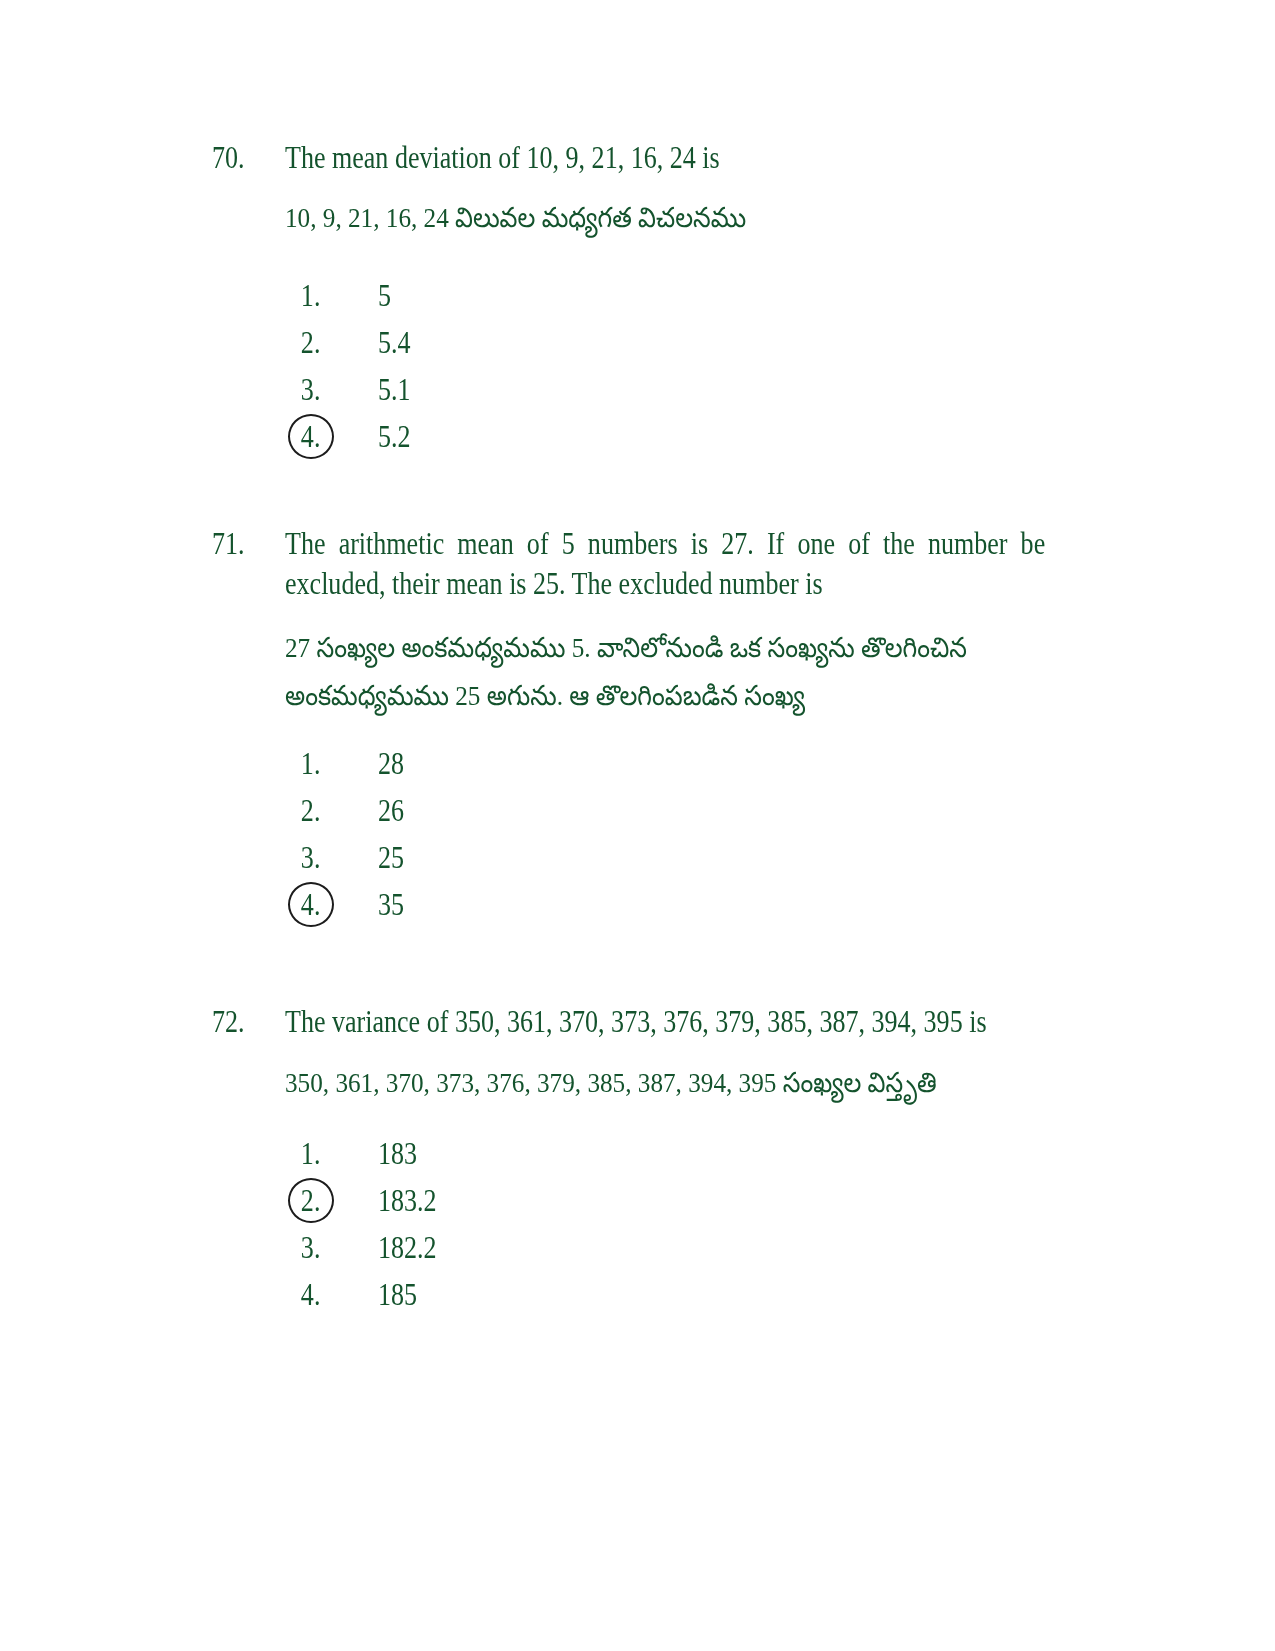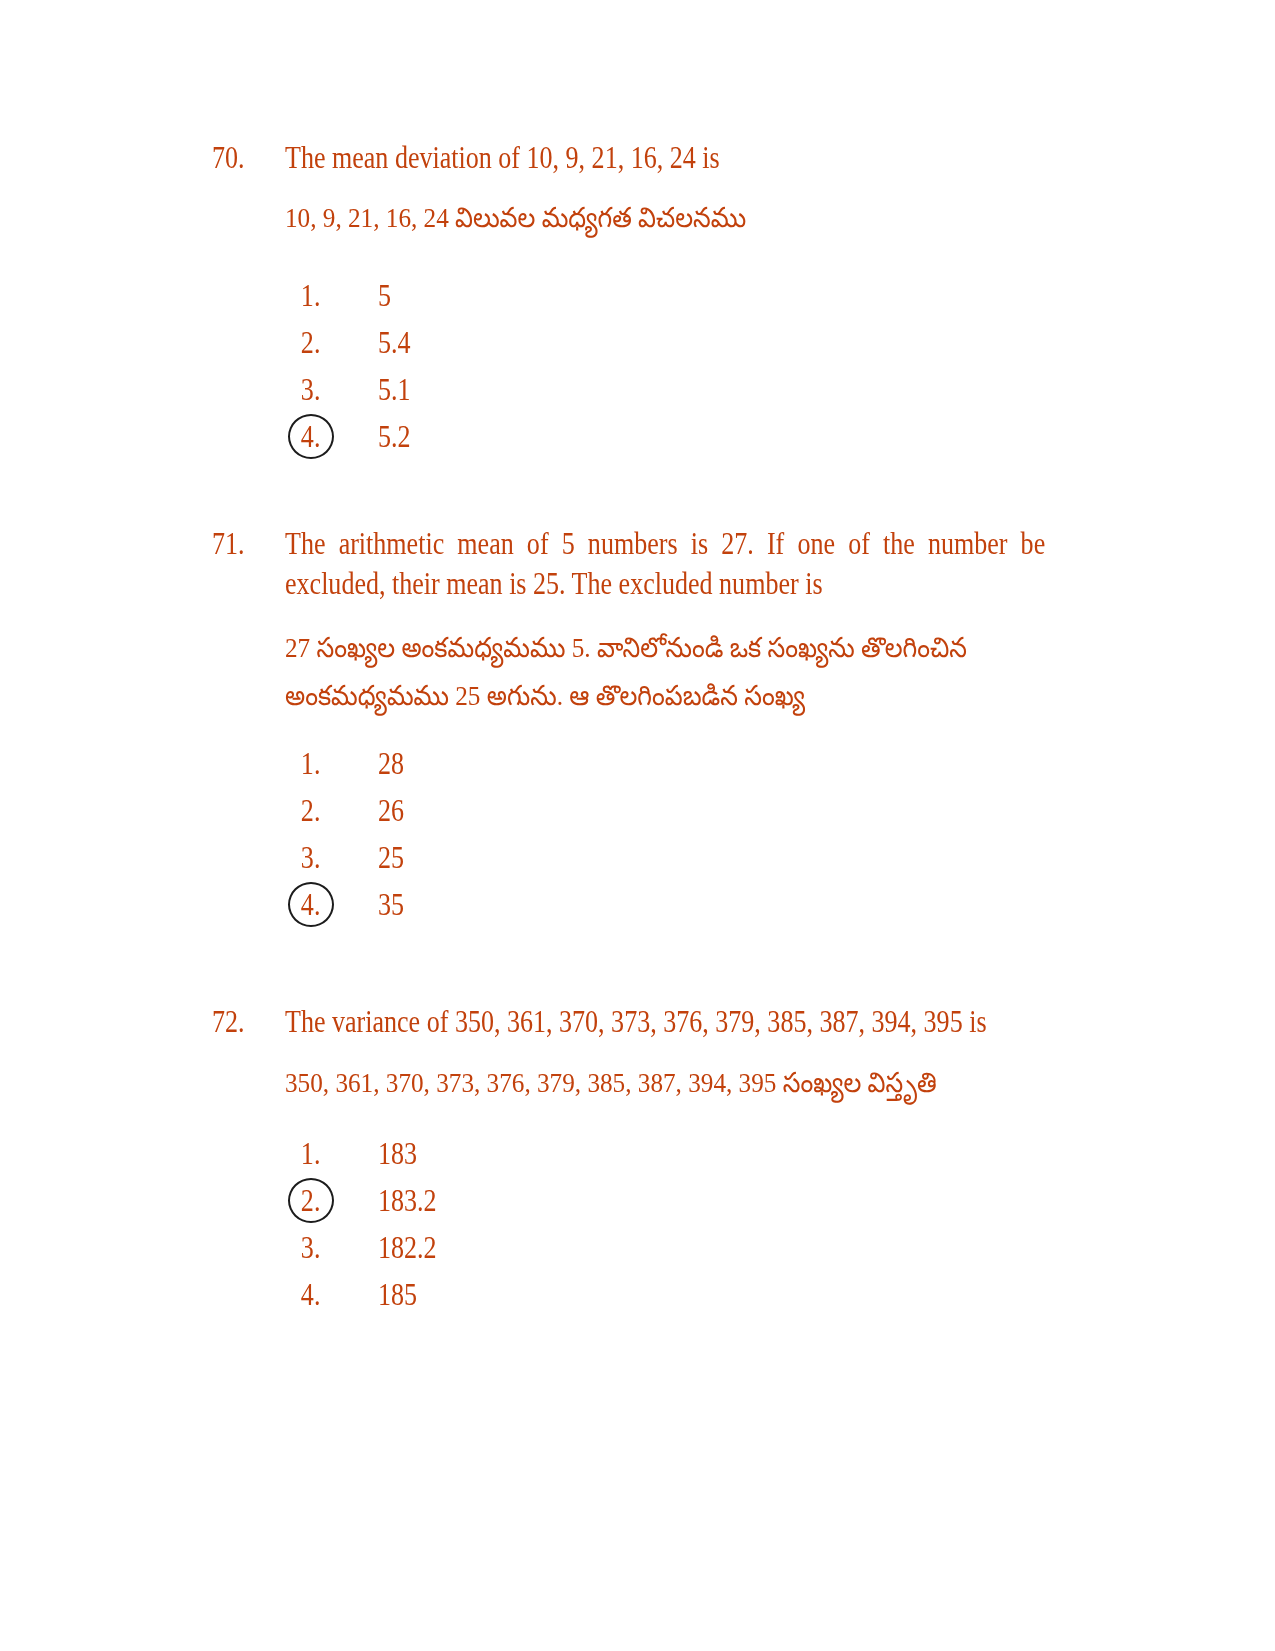--- a/index.html
+++ b/index.html
@@ -1,21 +1,21 @@
 <!DOCTYPE html>
 <html><head>
 <meta charset="utf-8">
 <style>
   html, body { margin: 0; padding: 0; background: #ffffff; }
   .page {
     position: relative;
     width: 1275px;
     height: 1651px;
     background: #ffffff;
-    color: #c2410c;
+    color: #14532d;
     font-family: "Liberation Serif", "DejaVu Serif", serif;
     overflow: hidden;
   }
   .question { position: absolute; left: 0; width: 1275px; }
   #q70 { top: 138px; }
   #q71 { top: 524px; }
   #q72 { top: 1002px; }
 
   .q-num {
     position: absolute; left: 212px; top: 0;

